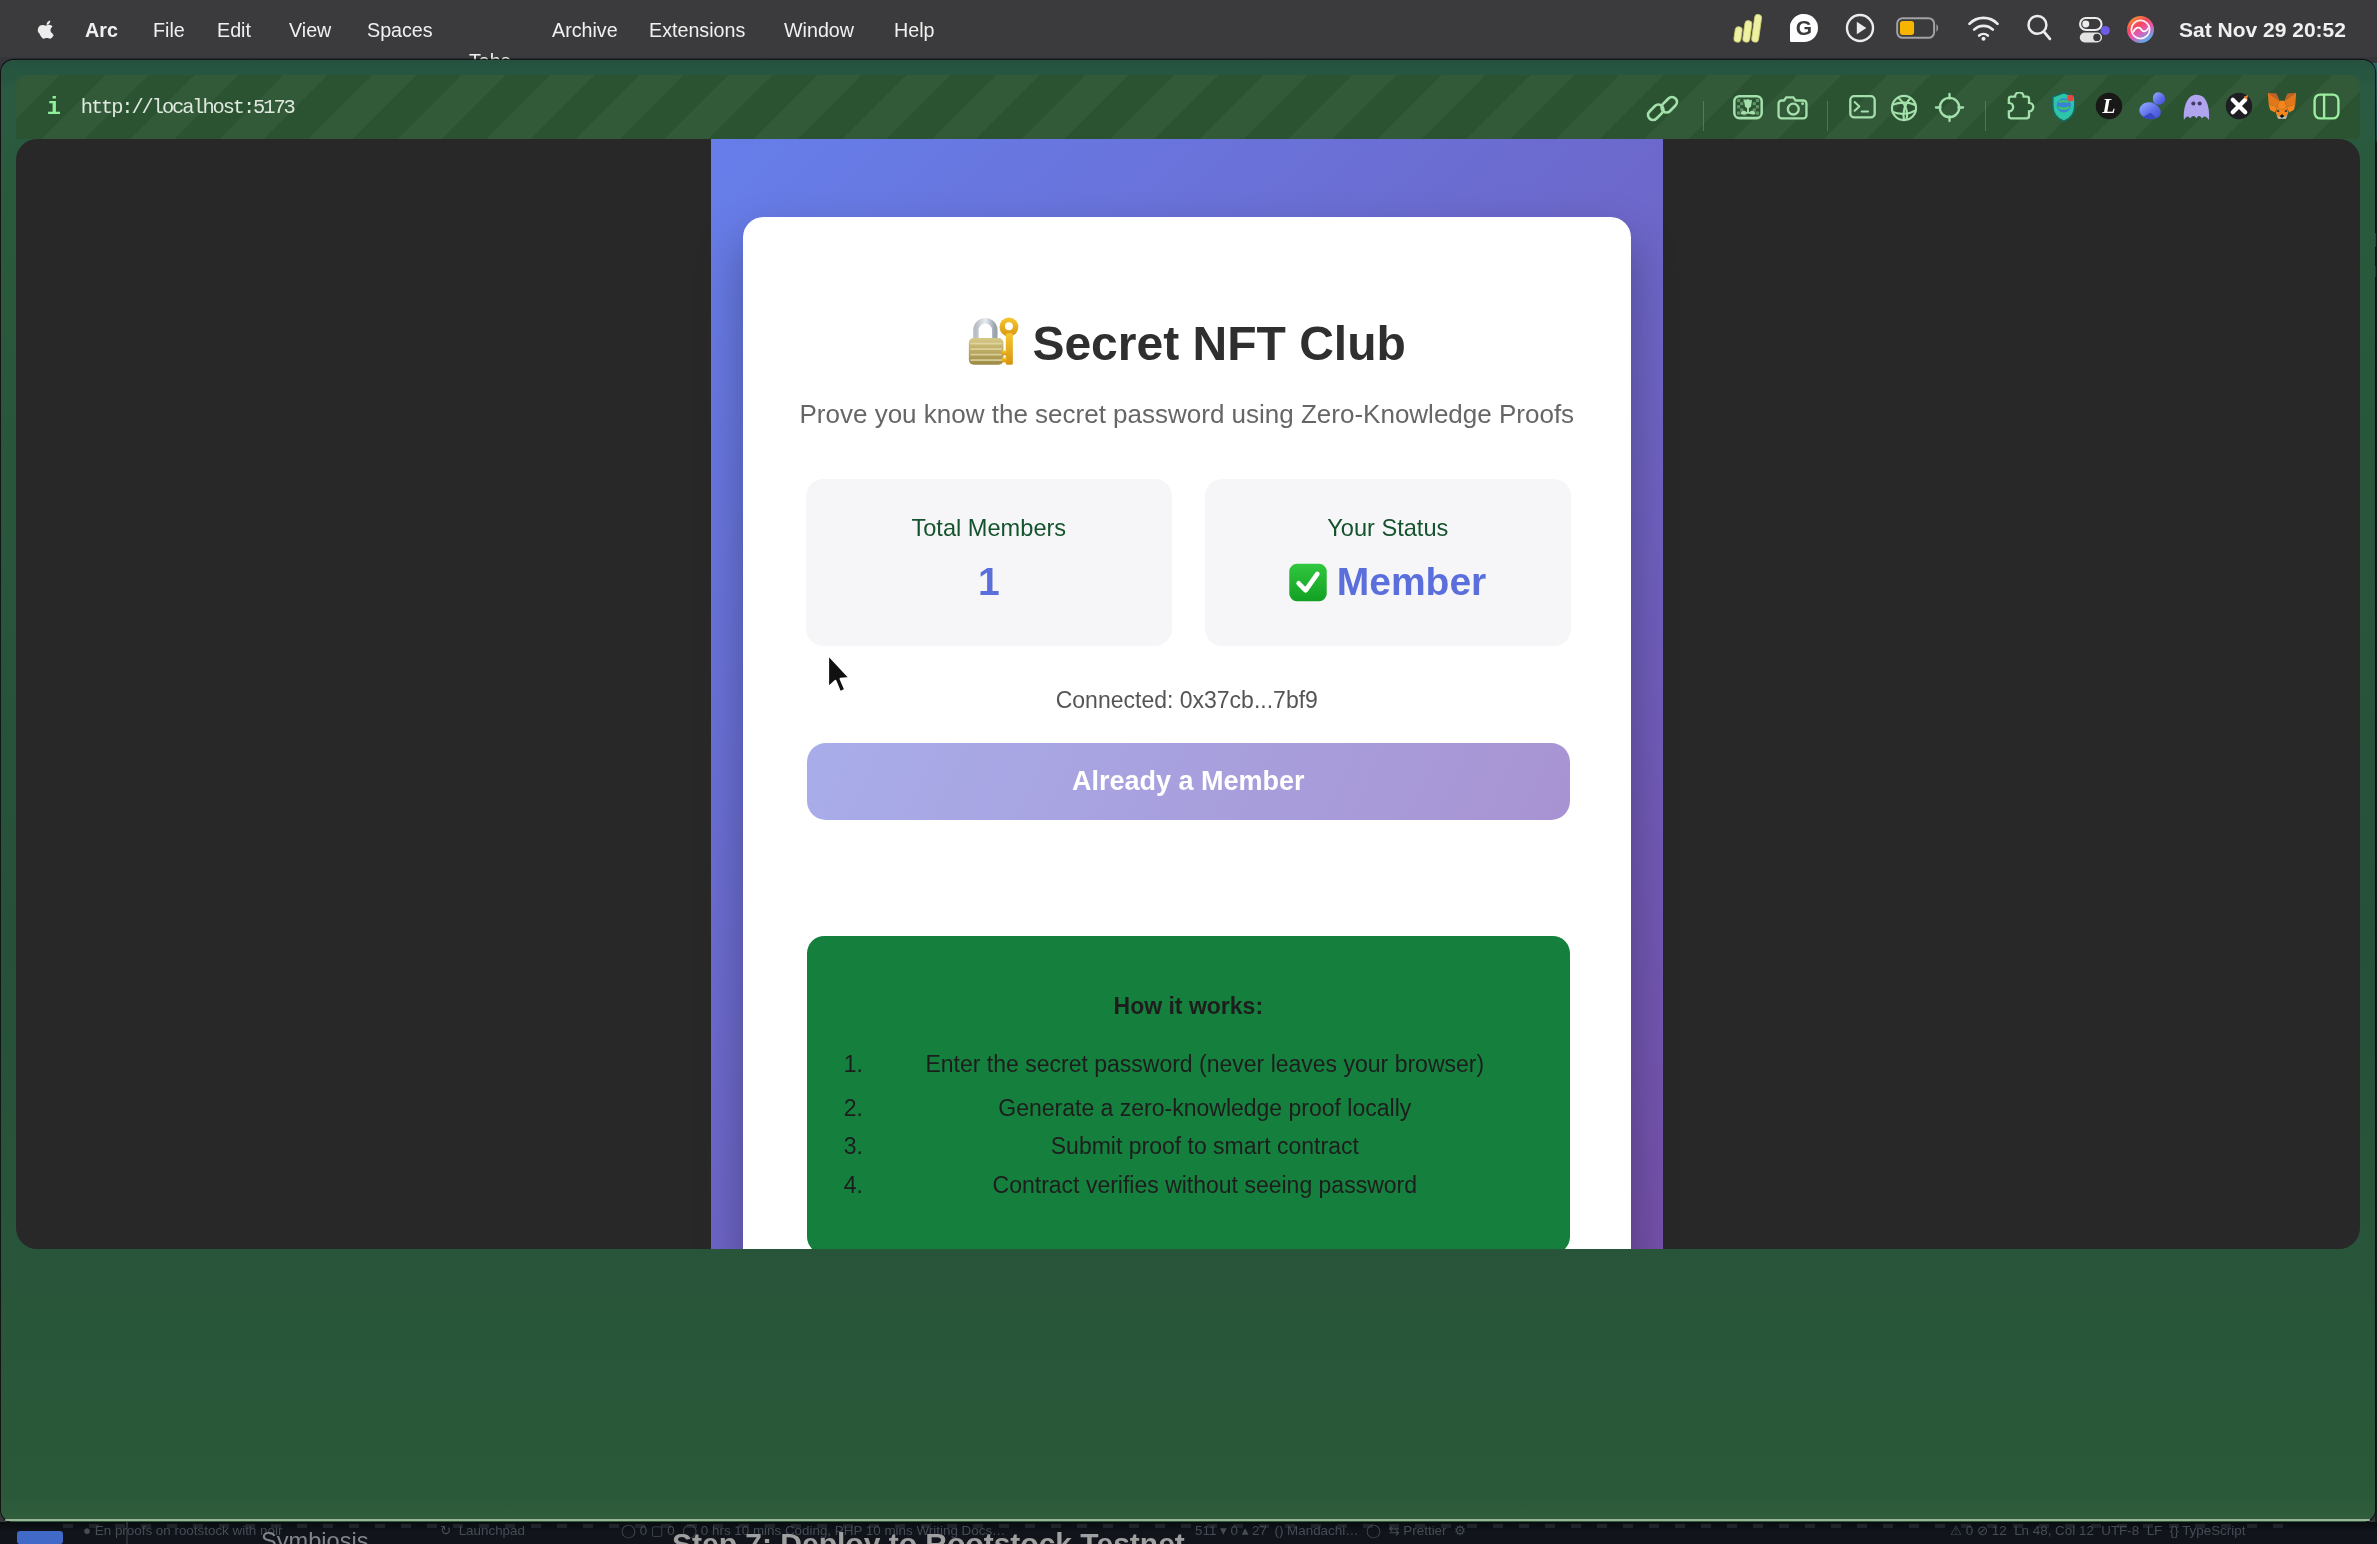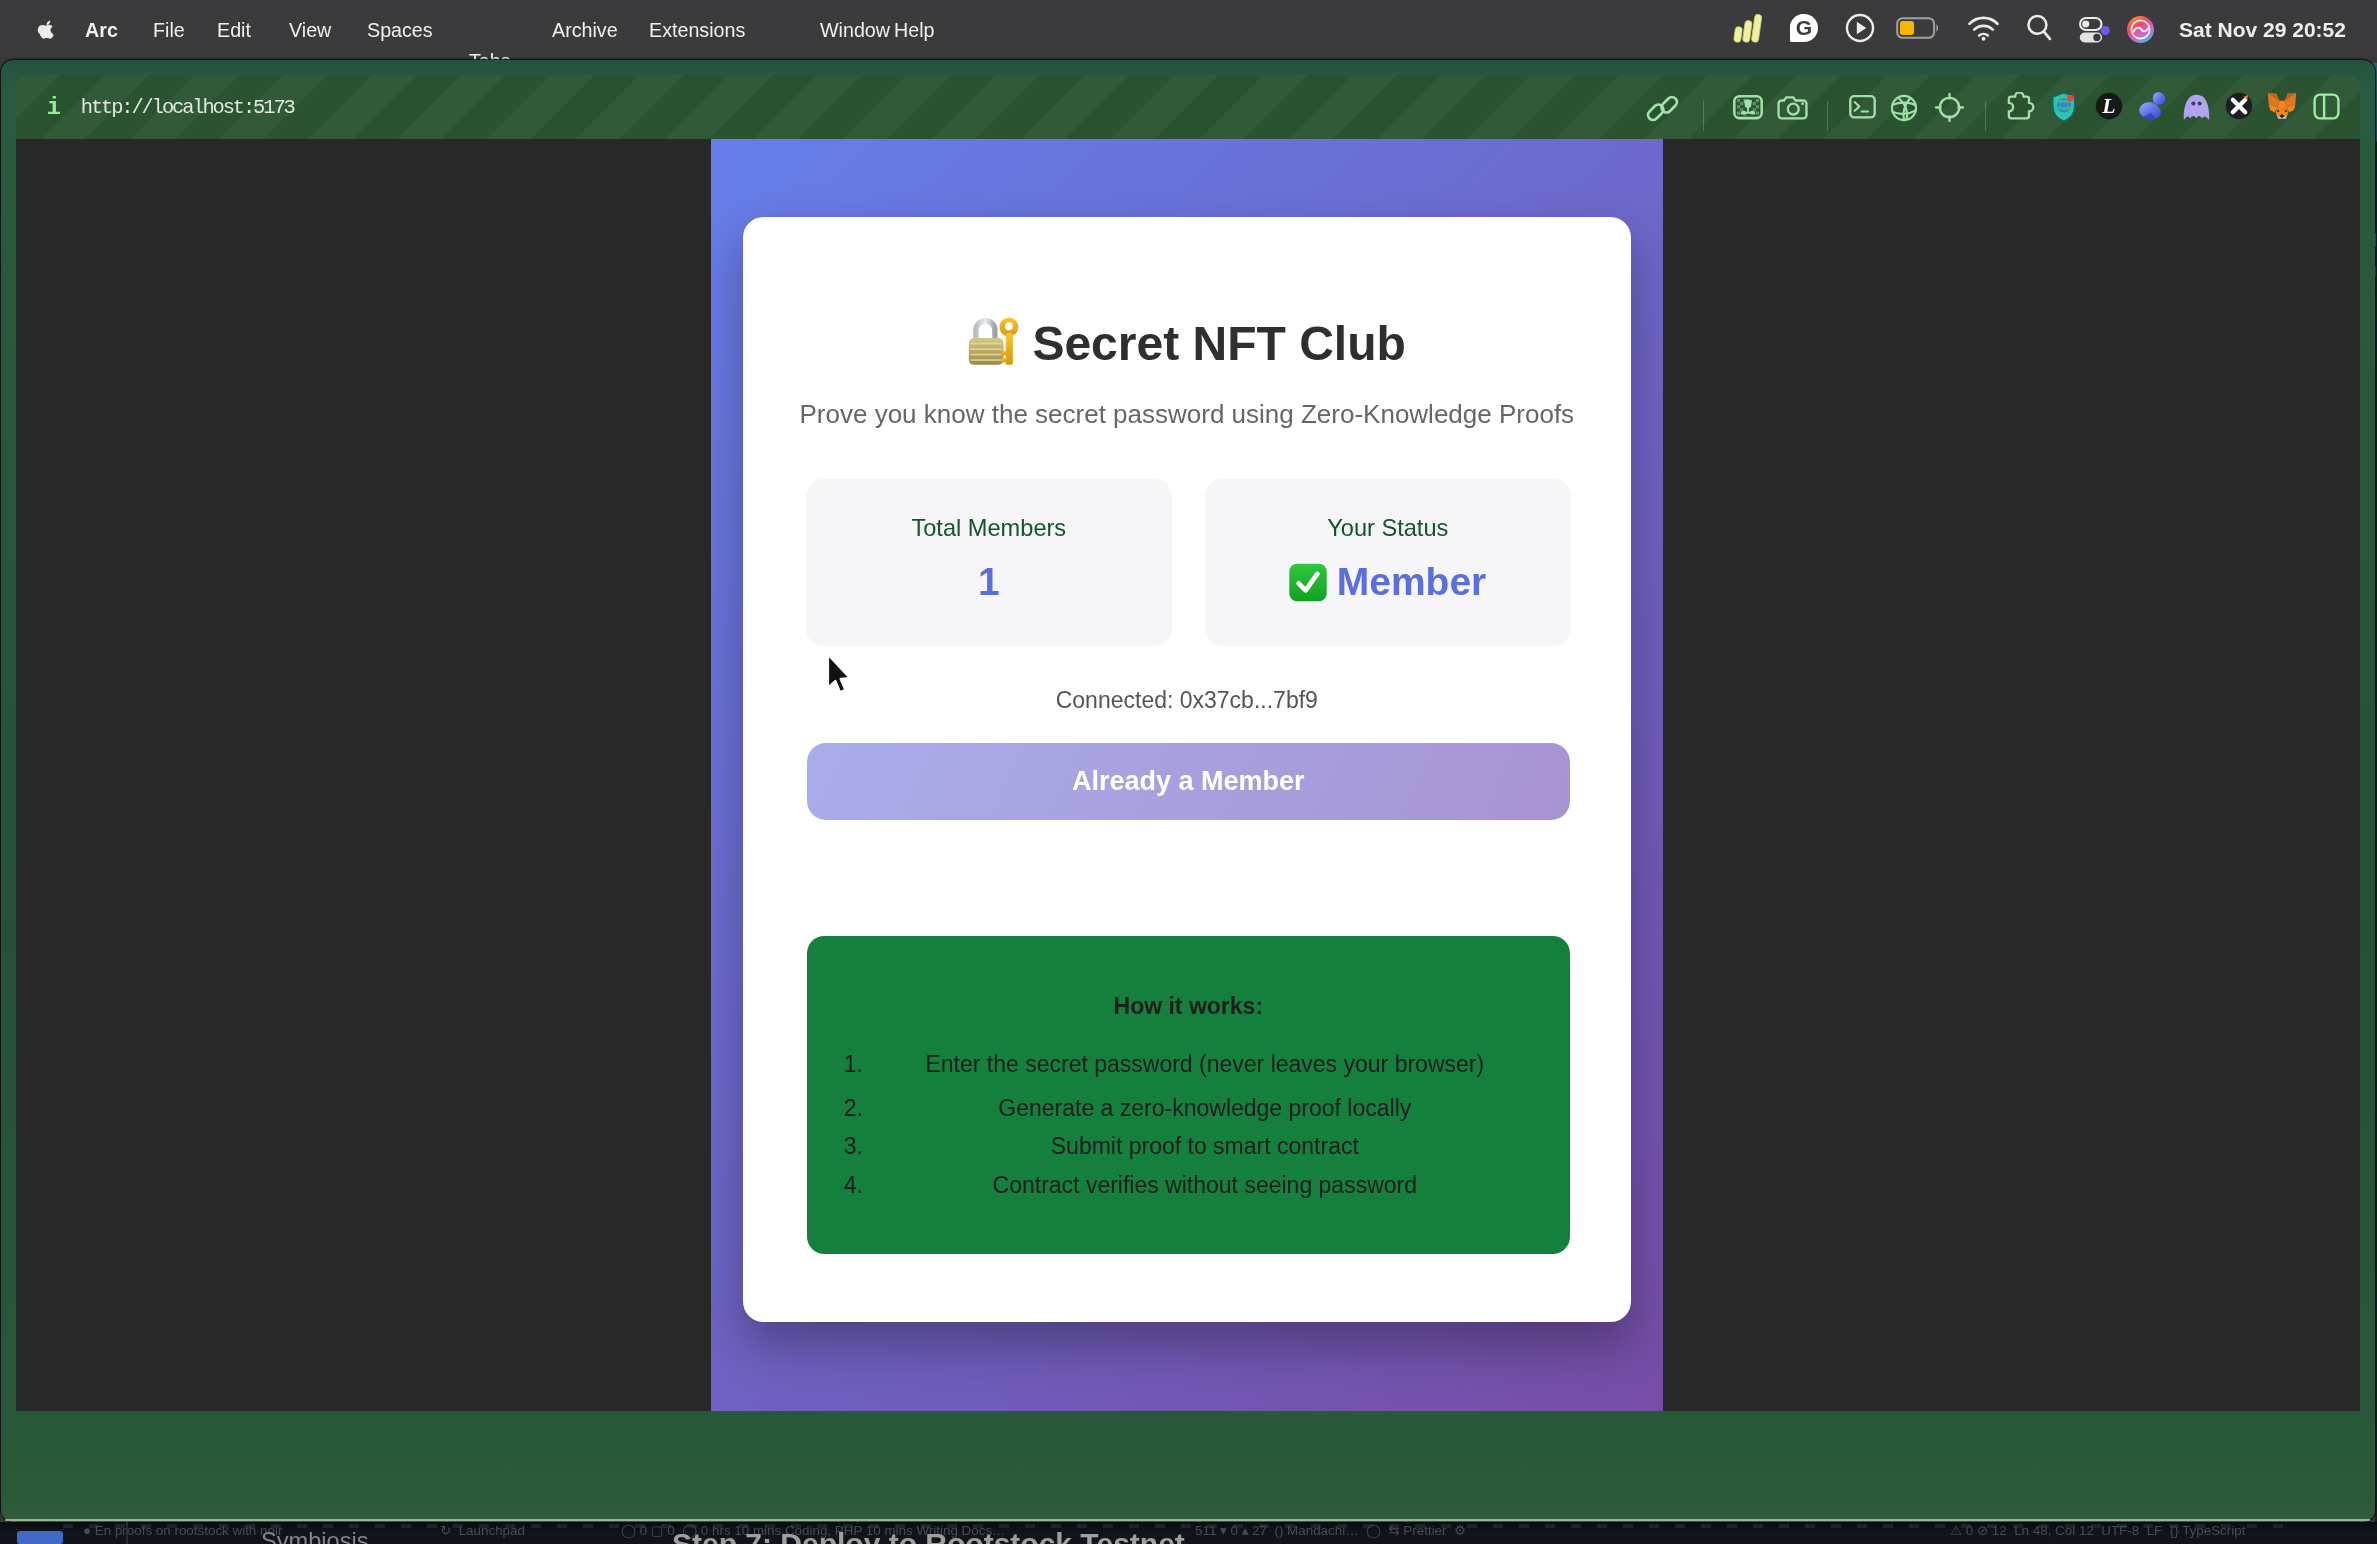--- a/index.html
+++ b/index.html
@@ -7,21 +7,21 @@
   
   #menubar { position:absolute; left:0; top:0; width:2377px; height:57px; background:#3b3b3d; color:#f1f1f1; }
   #menubar .mi { position:absolute; top:0; height:47px; line-height:60px; font-size:19.7px; color:#f0f0f0; }
   
   #window { position:absolute; left:0.8px; top:60px; width:2374px; height:1462px;
     background:linear-gradient(180deg,#24523f 0%, #2a5a42 2%, #2a5a3c 8%, #26503a 60%, #2a5939 98.2%, #2f5d3c 99.6%, #2f5d3c 100%);
     border-radius:12.6px; box-shadow:0 0 0 1.2px rgba(10,10,10,0.75); }
   #toolbar { position:absolute; left:15px; top:15px; width:2344px; height:64px;
     background:repeating-linear-gradient(135deg, rgba(255,255,255,0.035) 0 31px, rgba(255,255,255,0) 31px 63px), #2b5331;
     border-radius:11px 11px 0 0; }
-  #content { position:absolute; left:15px; top:79px; width:2344px; height:1272px; background:#282828; overflow:hidden; }
+  #content { position:absolute; left:15px; top:79px; width:2344px; height:1110px; background:#282828; overflow:hidden;border-radius:21px; }
   
   #purple { position:absolute; left:695px; top:0px; width:952px; height:1343px;
     background:linear-gradient(135deg,#667eea 0%,#764ba2 100%); }
   
   #card { position:absolute; left:32px; top:78px; width:888px; height:1105px; background:#ffffff; border-radius:20.4px;
     box-shadow:0 23.6px 47px rgba(0,0,0,0.30); }
   .ctr { text-align:center; position:absolute; left:0; width:100%; }
   #title { top:98px; height:57px; font-size:48px; font-weight:bold; color:#2f2f2f; display:flex; align-items:center; justify-content:center; }
   #title svg { margin-right:12.6px; }
   #subtitle { top:182px; font-size:26px; color:#666; }
@@ -54,21 +54,21 @@
     <path fill="#ececec" d="M150.37 150.25c-2.45 5.66-5.35 10.87-8.71 15.66-4.58 6.53-8.33 11.05-11.22 13.56-4.48 4.12-9.28 6.23-14.42 6.35-3.69 0-8.14-1.05-13.32-3.18-5.2-2.12-9.97-3.17-14.34-3.17-4.58 0-9.49 1.05-14.75 3.17-5.26 2.13-9.5 3.24-12.74 3.35-4.93.21-9.84-1.96-14.75-6.52-3.13-2.73-7.04-7.41-11.73-14.04-5.03-7.08-9.17-15.29-12.41-24.65C8.52 130.67 6.78 120.88 6.78 111.4c0-10.86 2.35-20.22 7.04-28.07 3.69-6.3 8.61-11.27 14.76-14.92s12.79-5.51 19.95-5.63c3.91 0 9.05 1.21 15.43 3.59 6.36 2.39 10.45 3.6 12.24 3.6 1.34 0 5.88-1.42 13.57-4.24 7.27-2.62 13.41-3.7 18.44-3.28 13.63 1.1 23.87 6.47 30.68 16.15-12.19 7.39-18.22 17.73-18.1 31 .11 10.34 3.86 18.94 11.23 25.77 3.34 3.17 7.07 5.62 11.22 7.36-.9 2.61-1.85 5.11-2.86 7.52zM119.11 27.24c0 8.1-2.96 15.67-8.86 22.67-7.12 8.32-15.73 13.13-25.07 12.38a25.22 25.22 0 0 1-.19-3.07c0-7.78 3.39-16.1 9.4-22.91 3-3.45 6.82-6.31 11.45-8.6 4.62-2.25 8.99-3.5 13.1-3.74.12 1.08.17 2.17.17 3.27z"></path>
   </svg>
   <div class="mi" style="left:85px;font-weight:bold;">Arc</div>
   <div class="mi" style="left:153px;">File</div>
   <div class="mi" style="left:217px;">Edit</div>
   <div class="mi" style="left:289px;">View</div>
   <div class="mi" style="left:367px;">Spaces</div>
   <div class="mi" style="left:469px;margin-top:31px;">Tabs</div>
   <div class="mi" style="left:552px;">Archive</div>
   <div class="mi" style="left:649px;">Extensions</div>
-  <div class="mi" style="left:784px;margin-left:36px;">Window</div>
+  <div class="mi" style="left:784px;">Window</div>
   <div class="mi" style="left:894px;">Help</div>
 
   <svg style="position:absolute;left:1733px;top:14px" width="31" height="30" viewBox="0 0 40 38">
     <g fill="#eef0a2" stroke="#c9cc6a" stroke-width="1">
       <rect x="2" y="16" width="9" height="20" rx="4" transform="rotate(8 6 26)"></rect>
       <rect x="14" y="8" width="9" height="28" rx="4" transform="rotate(8 18 22)"></rect>
       <rect x="26" y="0" width="9" height="36" rx="4" transform="rotate(8 30 18)"></rect>
     </g>
   </svg>
   <svg style="position:absolute;left:1790px;top:14px" width="28" height="28" viewBox="0 0 36 36">

